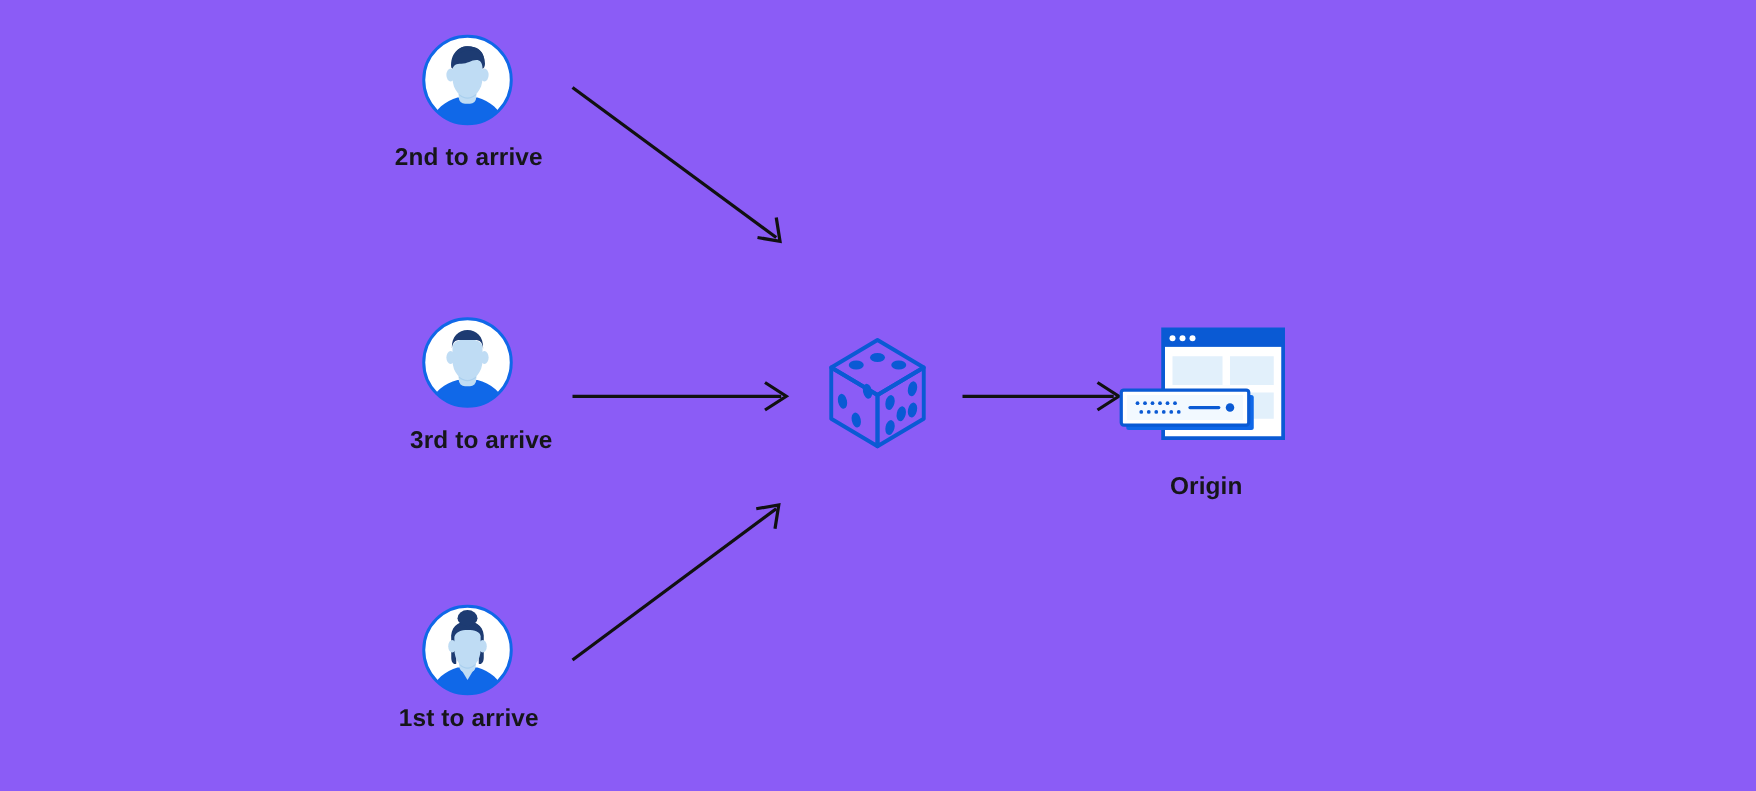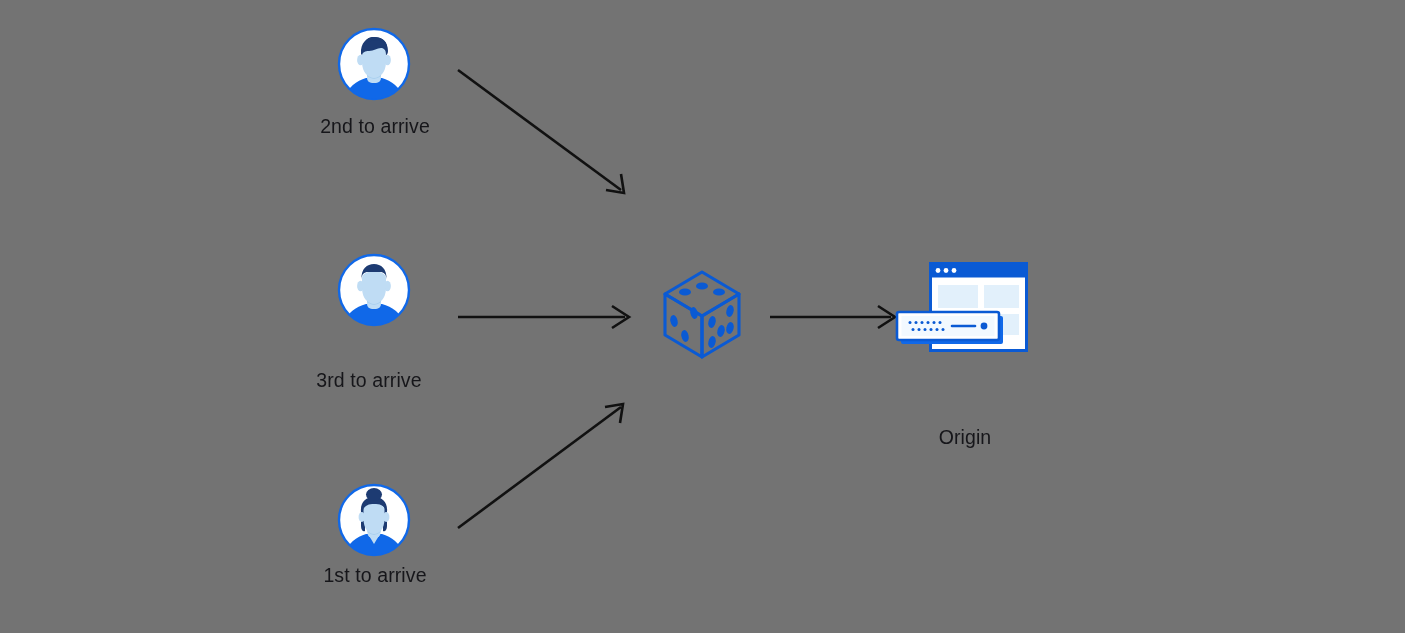--- a/index.html
+++ b/index.html
@@ -7,22 +7,23 @@
     padding: 0;
     background: #ffffff;
   }
   body {
     font-family: "Liberation Sans", sans-serif;
   }
   #canvas {
     position: relative;
     width: 1405px;
     height: 633px;
-    background: #737373;
+    background: #8b5cf6;
     overflow: hidden;
+    font-weight: bold;
   }
   .avatar-wrap {
     position: absolute;
     width: 76px;
     height: 76px;
   }
   .node-label {
     position: absolute;
     text-align: center;
     color: #16161a;
@@ -116,21 +117,21 @@
         <path d="M31 50 q7 6 14 0 l0 -8 l-14 0 Z" fill="#a9cfee"></path>
         <ellipse cx="24.5" cy="34" rx="3.4" ry="5.2" fill="#bfdcf4"></ellipse>
         <ellipse cx="51.5" cy="34" rx="3.4" ry="5.2" fill="#bfdcf4"></ellipse>
         <path d="M26 26 C26 17 50 17 50 26 L50 36 C50 47 43 52 38 52 C33 52 26 47 26 36 Z" fill="#bfdcf4"></path>
 
         <path d="M25.5 27 C25 17 31 12 38 12 C45 12 51 17 50.5 27
                  C50 22 48 20 44 20 L32 20 C28 20 26 22 25.5 27 Z" fill="#1d3b72"></path>
       </g>
     </svg>
   </div>
-  <div class="node-label" style="left:308px; top:341px; width:122px;margin-top:28px;">3rd to arrive</div>
+  <div class="node-label" style="left:324px; top:341px; width:122px;">3rd to arrive</div>
 
   <div class="avatar-wrap" style="left:336px; top:482px;">
     <svg width="76" height="76" viewBox="0 0 76 76" xmlns="http://www.w3.org/2000/svg">
       <defs>
         <clipPath id="clipC">
             <circle cx="38" cy="38" r="35"></circle>
           </clipPath>
       </defs>
       <circle cx="38" cy="38" r="35" fill="#ffffff" stroke="#1068e8" stroke-width="2.4"></circle>
       <g clip-path="url(#clipC)">
@@ -223,15 +224,15 @@
             <circle cx="38" cy="71.5" r="1.5"></circle>
           <circle cx="44" cy="71.5" r="1.5"></circle>
             <circle cx="50" cy="71.5" r="1.5"></circle>
         </g>
 
         <line x1="59" y1="68" x2="82" y2="68" stroke="#0a5ad4" stroke-width="2.6" stroke-linecap="round"></line>
         <circle cx="91" cy="68" r="3.4" fill="#0a5ad4"></circle>
       </g>
     </svg>
   </div>
-  <div class="node-label" style="left:906px; top:378px; width:118px;margin-top:48px;">Origin</div>
+  <div class="node-label" style="left:906px; top:378px; width:118px;">Origin</div>
 
 </div>
 
 </body></html>

